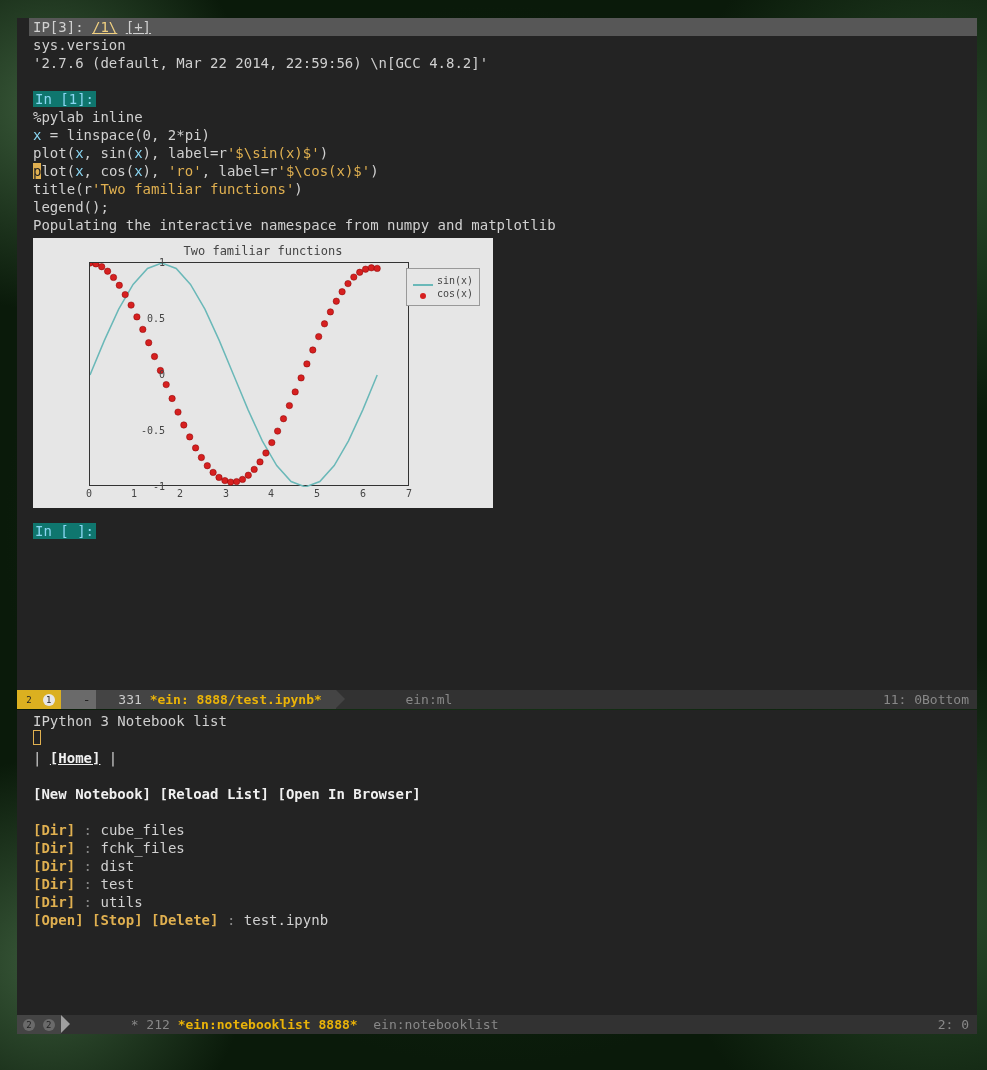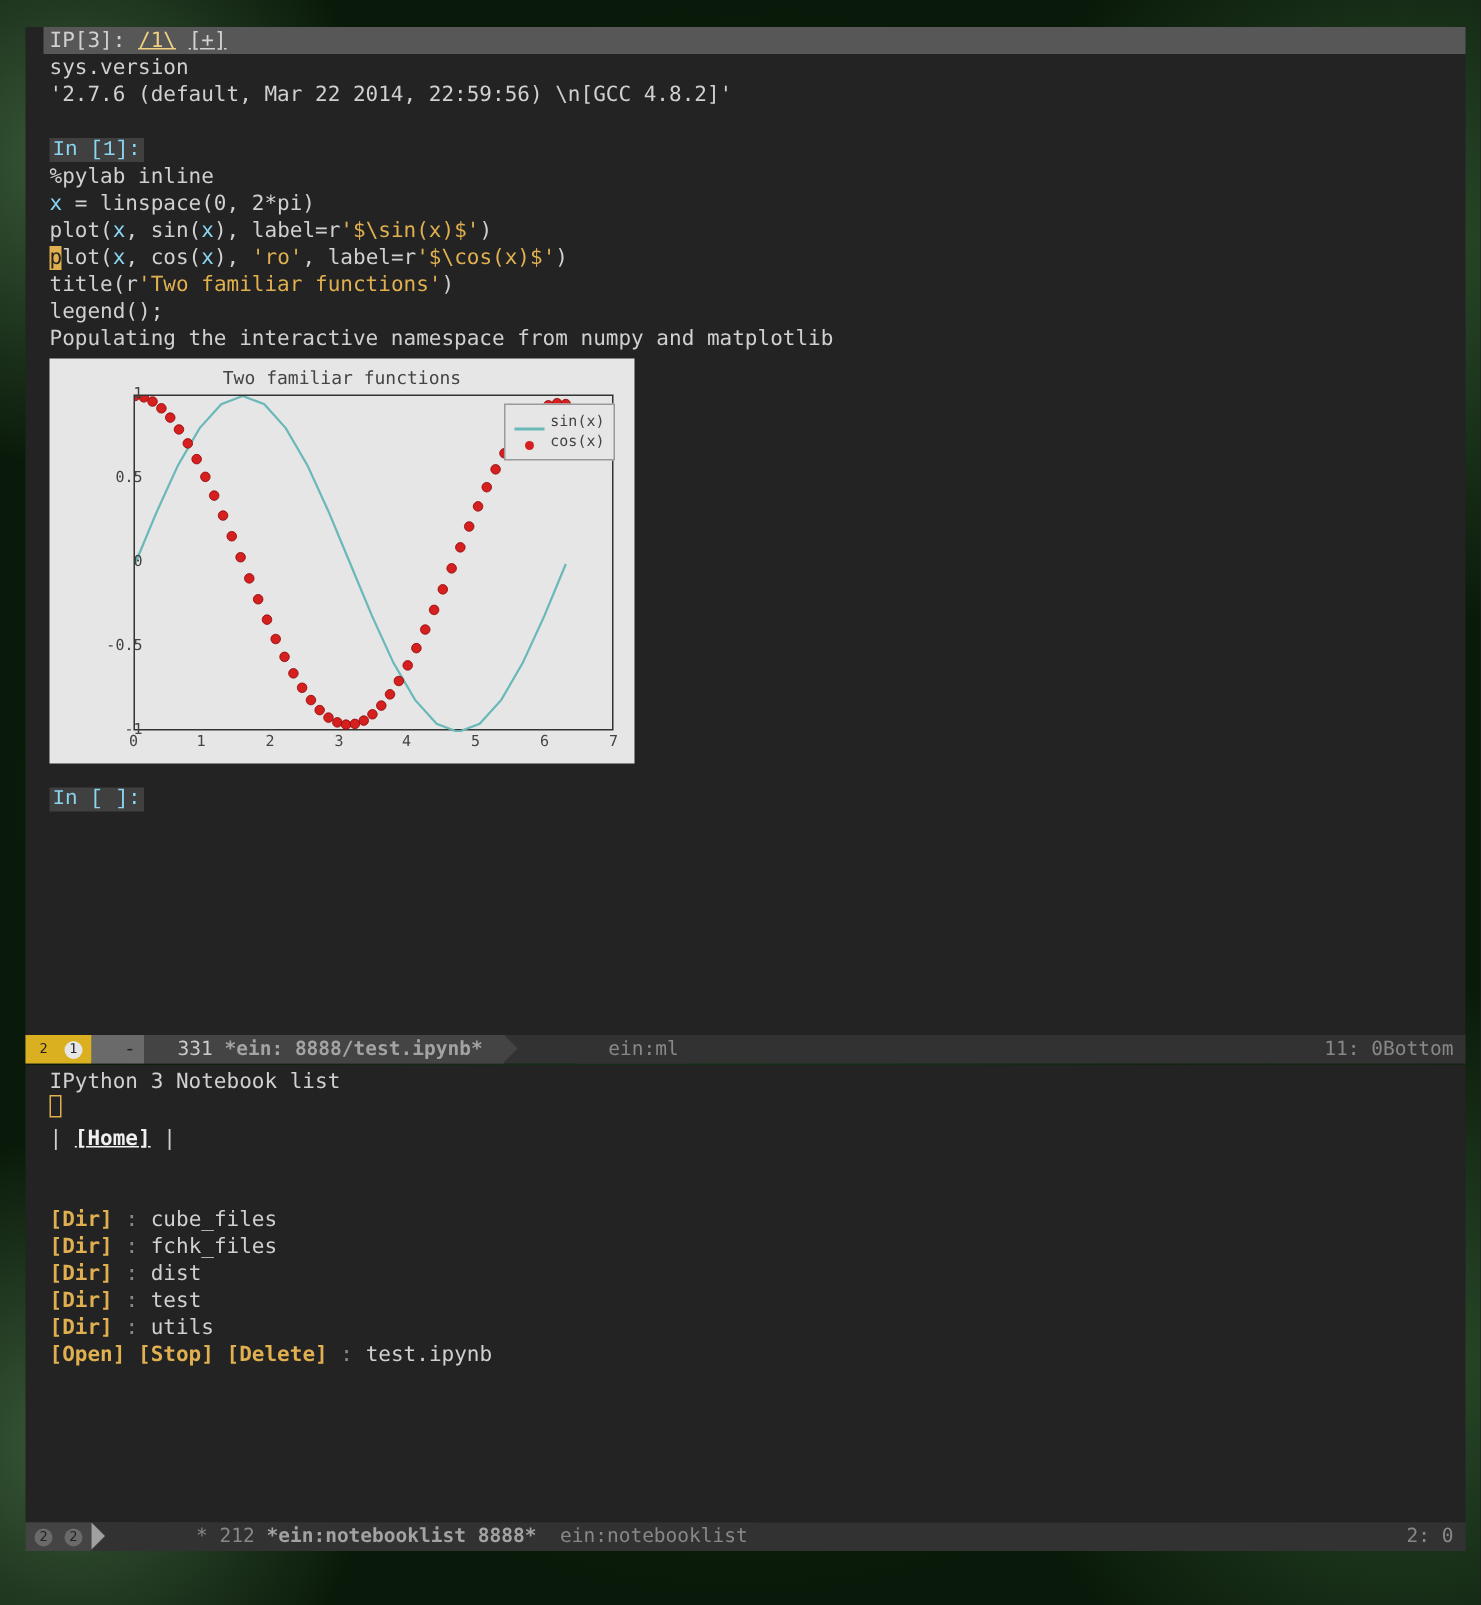--- a/index.html
+++ b/index.html
@@ -37,33 +37,32 @@
 .header-line {
   background: #575757;
   padding: 0 4px;
   height: 18px;
   line-height: 18px;
 }
 .header-ip { color: #d0d0d0; }
 .header-slash { color: #f0d080; text-decoration: underline; }
 .header-plus { text-decoration: underline; color: #d0d0d0; }
 .in-prompt {
-  background: #404040;
+  background: #0f766e;
   color: #8ad6f2;
   padding: 0 2px;
-  font-family: Liberation Mono, monospace;
 }
 .code-line { line-height: 18px; white-space: pre; padding-left: 4px; }
 .kw-var { color: #8ad6f2; }
 .kw-str { color: #e0b050; }
 .cursor-block { background: #e0b050; color: #232323; }
 .output-text { color: #d0d0d0; padding-left: 4px; line-height: 18px; }
 .chart-container {
   background: #e6e6e6;
-  width: 390px;
+  width: 460px;
   height: 270px;
   margin-left: 4px;
   margin-top: 4px;
   position: relative;
 }
 .chart-title {
   position: absolute;
   top: 6px;
   left: 50%;
   transform: translateX(-50%);
@@ -123,21 +122,21 @@
   border-left: 9px solid;
 }
 .seg-y { background: #dbb020; color: #222; }
 .seg-y::after { border-left-color: #dbb020; }
 .seg-g { background: #6a6a6a; color: #222; }
 .seg-g::after { border-left-color: #6a6a6a; }
 .seg-d { background: #444; color: #ccc; padding-left: 14px;}
 .seg-d::after { border-left-color: #444; }
 .seg-n { background: #323232; color: #888; padding-left: 14px; margin-left: 48px; }
 .seg-n::after { border-left-color: #323232; }
-.buf-name { color: #a3a3a3; font-weight: bold; }
+.buf-name { color: #eab308; font-weight: bold; }
 .status-right { margin-left: auto; color: #888; padding-right: 8px; display: flex; }
 .pow-circle {
   display: inline-block;
   width: 12px;
   height: 12px;
   border-radius: 50%;
   background: #dbb020;
   font-size: 9px;
   text-align: center;
   line-height: 12px;
@@ -276,20 +275,25 @@
       <span>Bottom</span>
     </span>
 </div>
 
 <div class="pane pane-bottom">
   <div class="notebook-list">
     <div>IPython 3 Notebook list</div>
     <div><span class="cursor-nb"></span></div>
     <div> | <span class="nb-home">[Home]</span> |</div>
     <div style="height:18px"></div>
+    <div>
+      <span class="nb-link">[New Notebook]</span>
+      <span class="nb-link">[Reload List]</span>
+      <span class="nb-link">[Open In Browser]</span>
+    </div>
     <div style="height:18px"></div>
     <div> <span class="nb-dir">[Dir]</span> <span class="dim">:</span> <span class="nb-item">cube_files</span></div>
     <div> <span class="nb-dir">[Dir]</span> <span class="dim">:</span> <span class="nb-item">fchk_files</span></div>
     <div> <span class="nb-dir">[Dir]</span> <span class="dim">:</span> <span class="nb-item">dist</span></div>
     <div> <span class="nb-dir">[Dir]</span> <span class="dim">:</span> <span class="nb-item">test</span></div>
     <div> <span class="nb-dir">[Dir]</span> <span class="dim">:</span> <span class="nb-item">utils</span></div>
     <div> <span class="nb-action">[Open]</span> <span class="nb-action">[Stop]</span> <span class="nb-action">[Delete]</span> <span class="dim">:</span> <span class="nb-item">test.ipynb</span></div>
   </div>
 </div>
 

